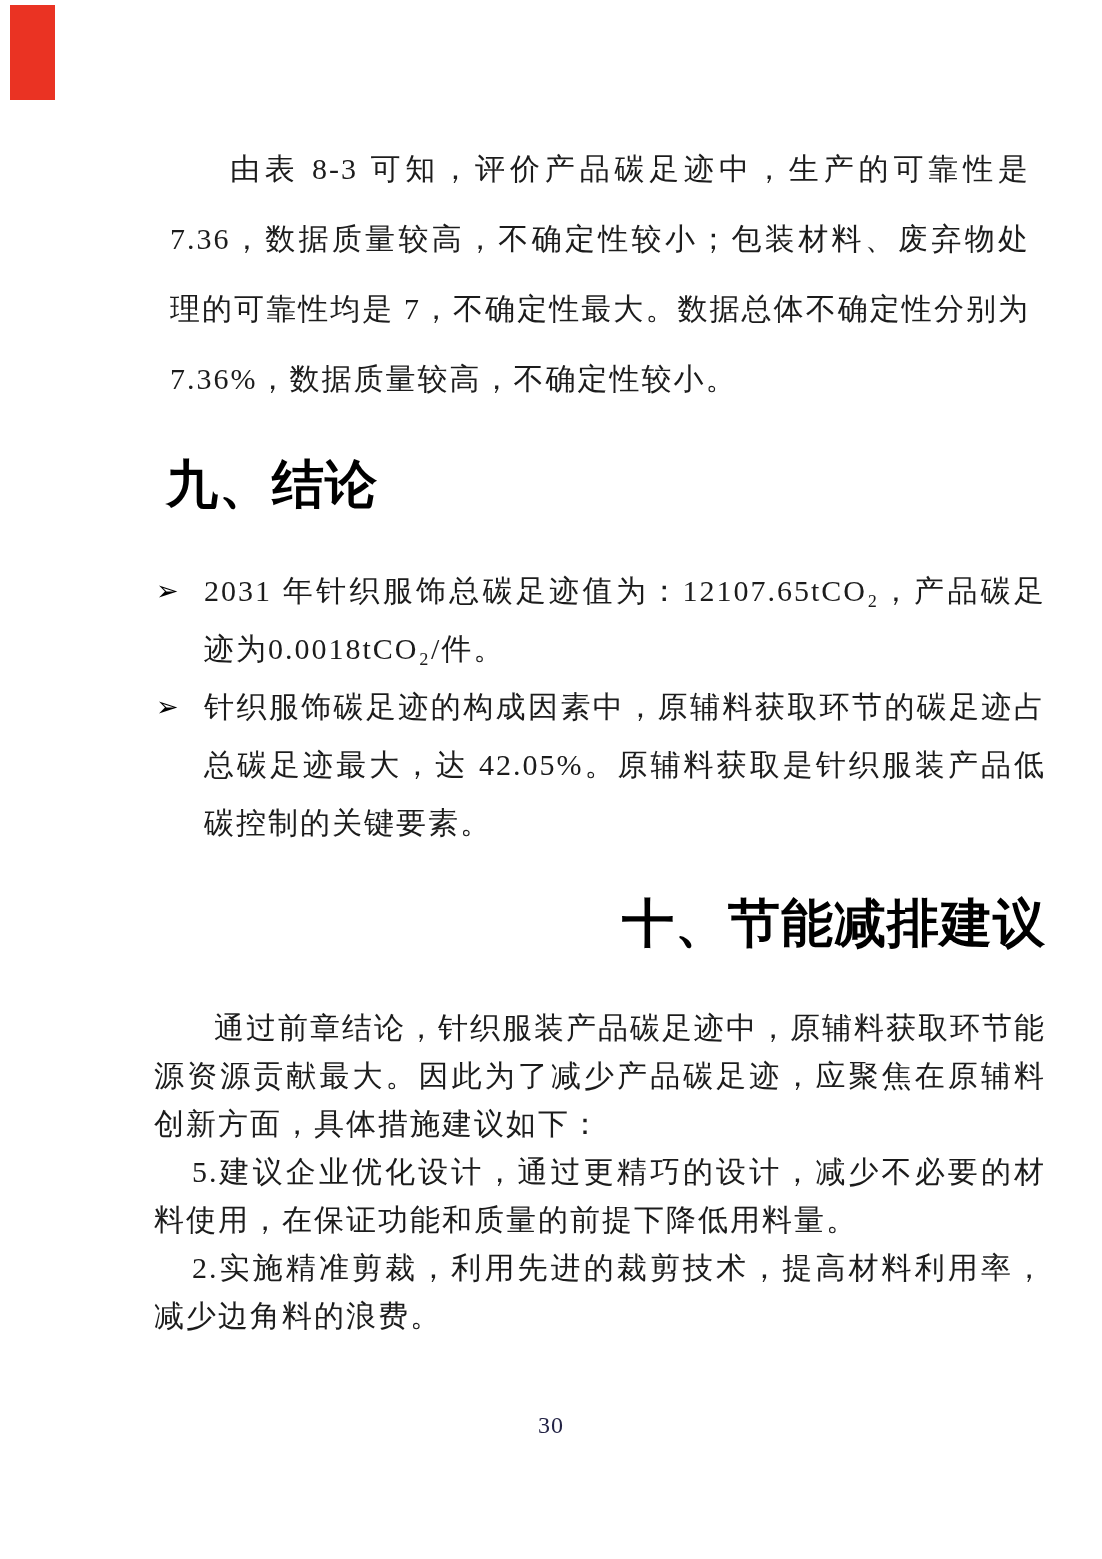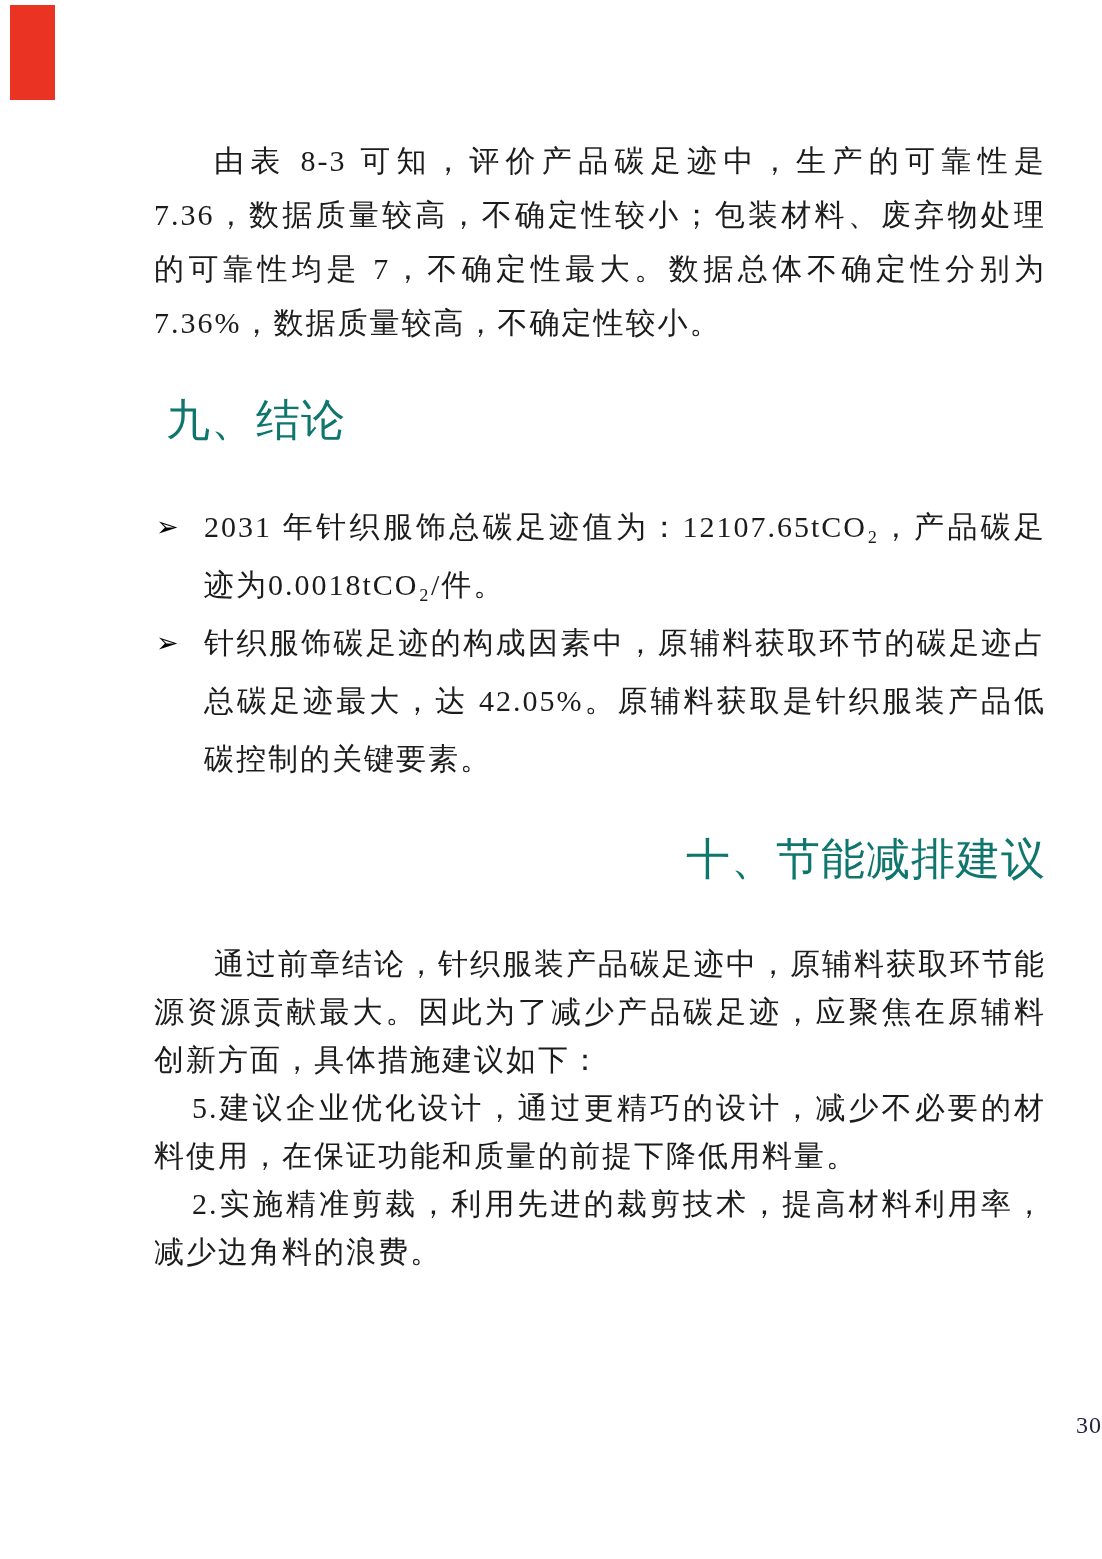--- a/index.html
+++ b/index.html
@@ -24,34 +24,34 @@
     height: 95px;
   }
   .content {
     position: absolute;
     left: 154px;
     top: 0;
     width: 892px;
   }
   .body-par {
     font-size: 30px;
-    line-height: 54px;
+    line-height: 70px;
     letter-spacing: 2px;
     text-align: justify;
     text-indent: 2em;
-    margin: 0;
+    margin: 16px;
   }
   .par-uncertainty {
     margin-top: 134px;
   }
   .doc-heading {
-    font-size: 44px;
+    font-size: 52px;
     line-height: 54px;
-    font-weight: 400;
-    color: #0f766e;
+    font-weight: 700;
+    color: #000000;
     letter-spacing: 1px;
     margin: 0 0 0 12px;
     font-family: "Liberation Serif", "DejaVu Serif", serif;
   }
   .heading-conclusion { margin-top: 44px; }
   .heading-suggestions { margin-top: 45px; text-align: right; }
   .bullet-list {
     margin-top: 50px;
   }
   .bullet-item {
@@ -79,21 +79,21 @@
     margin: 0;
   }
   .numbered-par {
     text-indent: 38px;
   }
   .page-number {
     position: absolute;
     top: 1412px;
     left: 0;
     width: 100%;
-    text-align: right;
+    text-align: center;
     font-size: 24px;
     letter-spacing: 1px;
     color: #222244;
   }
 </style>
 </head>
 <body>
 
 <div class="page">
 

